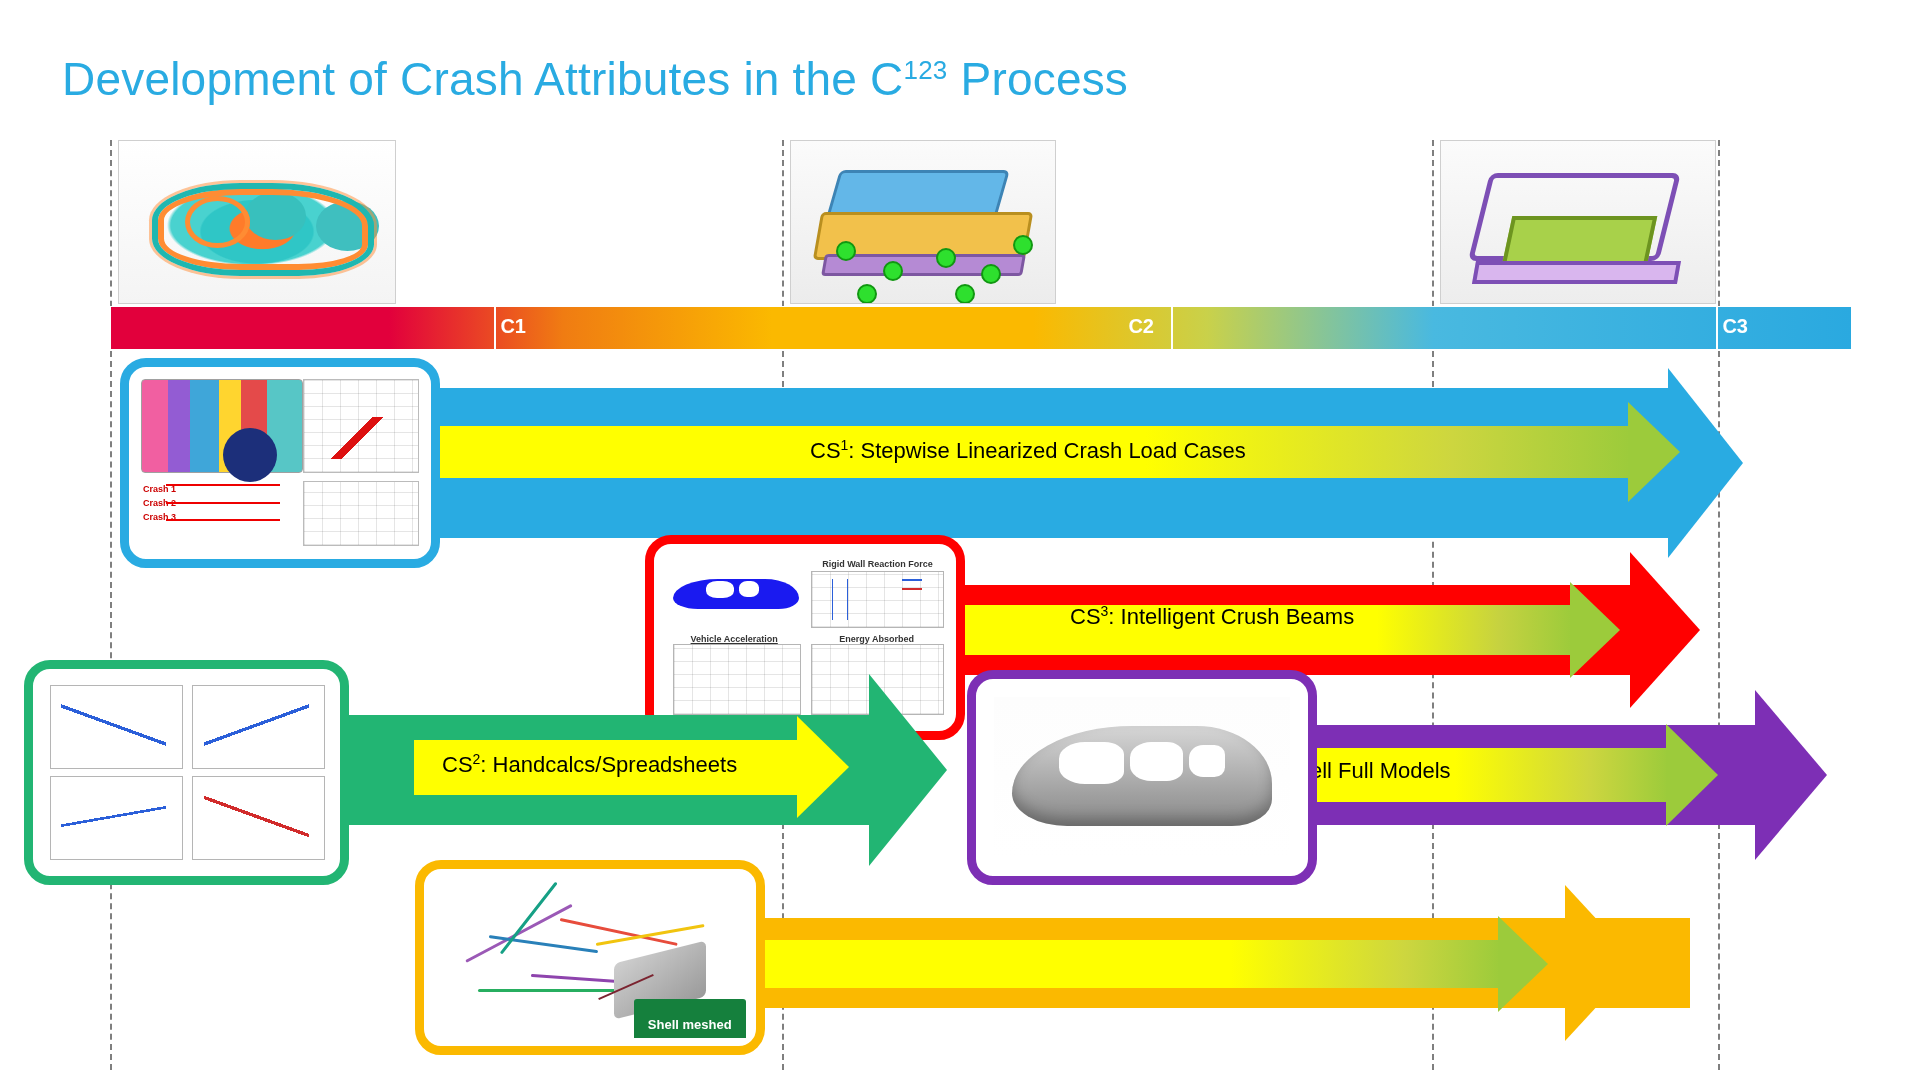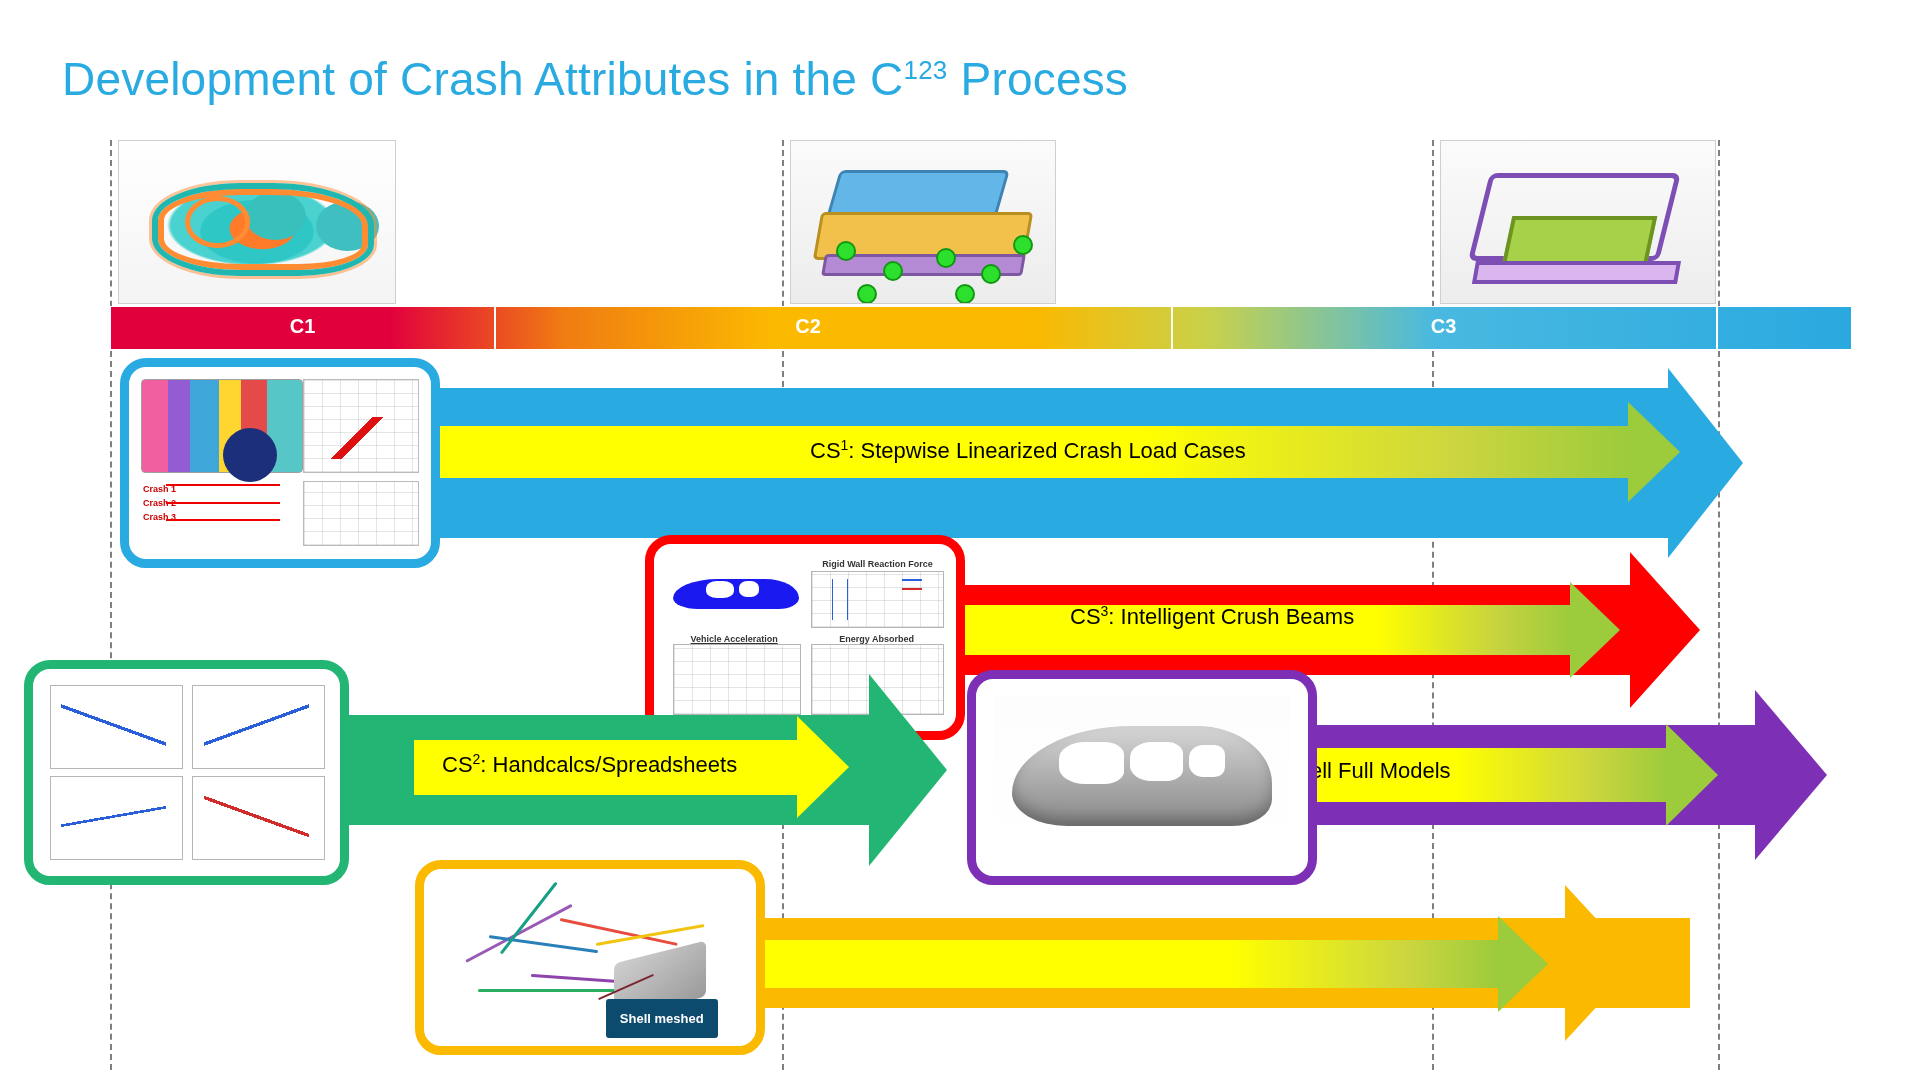--- a/index.html
+++ b/index.html
@@ -126,21 +126,22 @@
       #c9d14a 63%,
       #49b9e0 76%, #2aa9e0 100%);
     border: 1px solid #ffffff;
   }
   .phasebar .seg-label {
     position: absolute;
     top: 8px;
     font-size: 20px;
     font-weight: bold;
     color: #ffffff;
-    text-align: center;
+    text-align: right;
+    padding-left: 32px;
   }
   .phasebar .divider {
     position: absolute;
     top: 0; bottom: 0;
     width: 2px;
     background: #ffffff;
   }
 
   
   .band { position: absolute; }
@@ -179,22 +180,22 @@
     position: absolute; inset: 0;
     background:
       repeating-linear-gradient(0deg, rgba(0,0,0,.10) 0 1px, transparent 1px 13px),
       repeating-linear-gradient(90deg, rgba(0,0,0,.10) 0 1px, transparent 1px 18px),
       #ffffff;
   }
   .quad { position:absolute; border:1px solid #b5b5b5; background:#fff; }
 
   .shellmesh-tag{
     position:absolute;
-    background:#0c4a6e; color:#fff; font-size:13px; font-weight:bold;
-    padding:12px 14px; border-radius:3px;
+    background:#15803d; color:#fff; font-size:13px; font-weight:bold;
+    padding:18px 14px; border-radius:3px;margin-left:28px;
   }
 
   .legendline { position:absolute; height:2px; }
 
   .pic-title{
     position:absolute; font-size:9px; color:#333; font-weight:bold;
   }
 
   
   .greybody{

